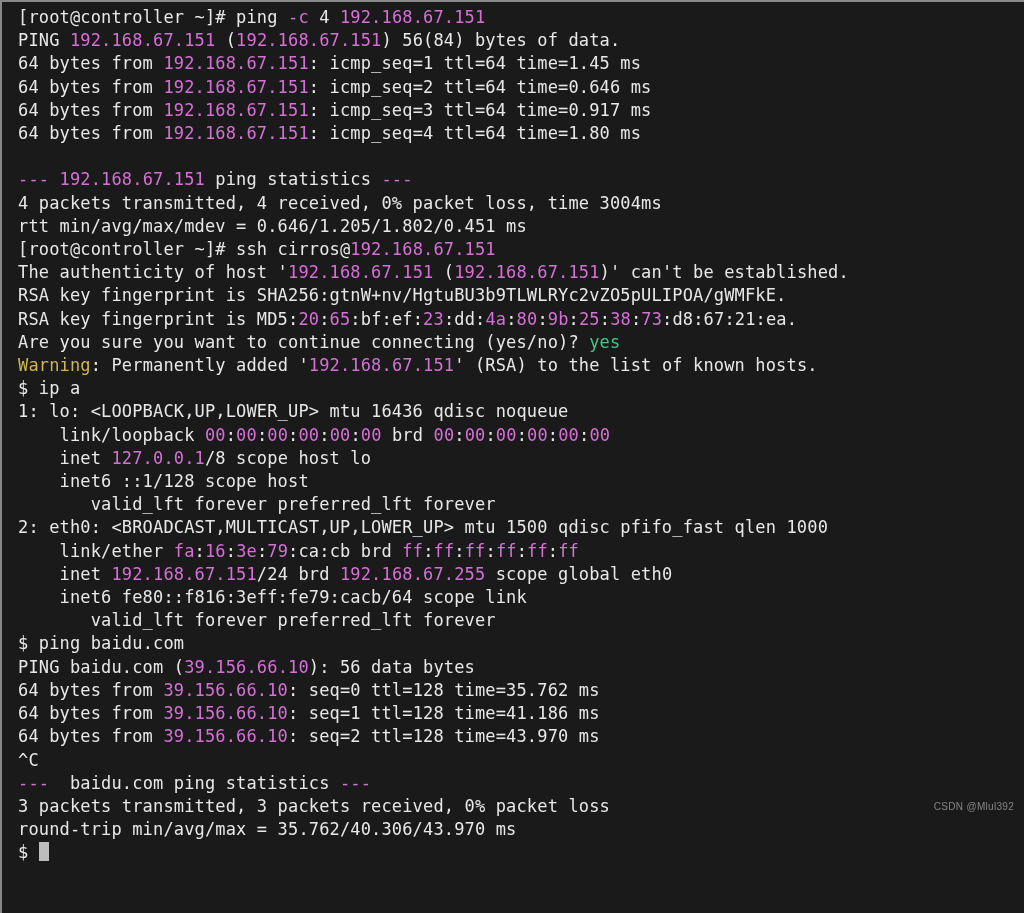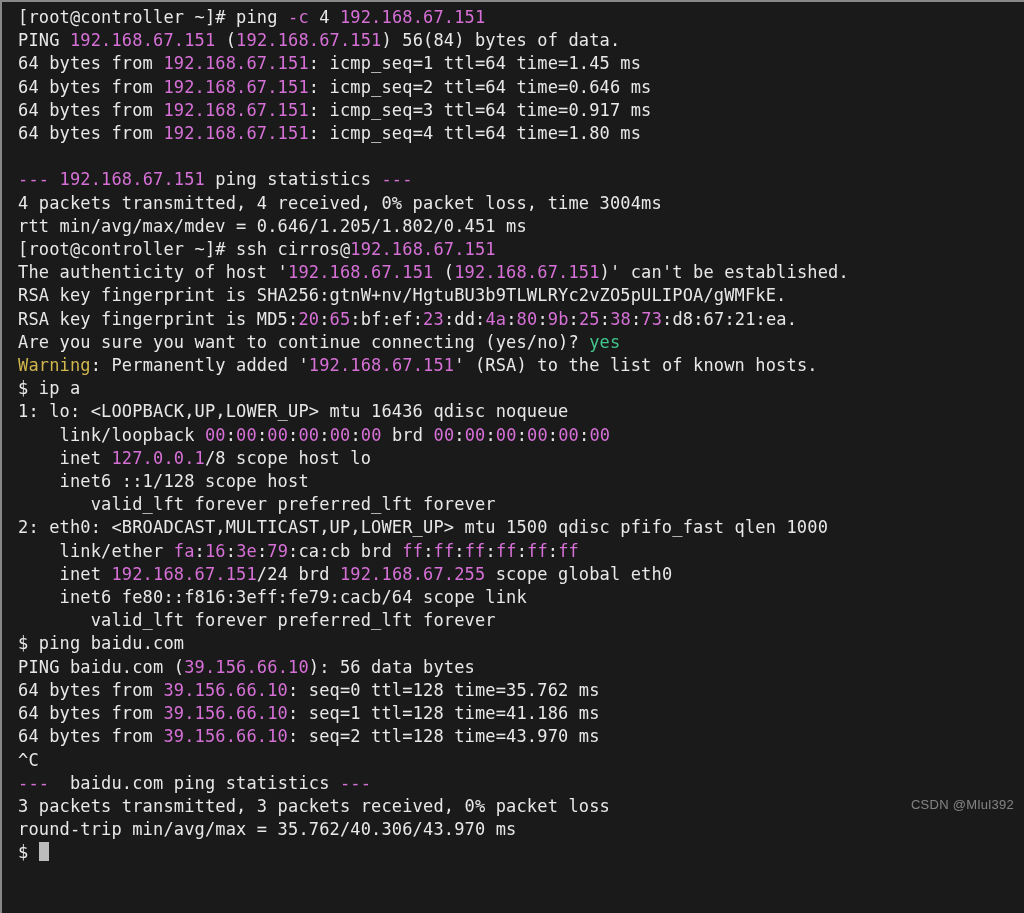--- a/index.html
+++ b/index.html
@@ -50,21 +50,21 @@
     width: 10px;
     height: 19px;
     background: #bcbcbc;
     vertical-align: -3px;
   }
   .watermark {
     position: absolute;
     right: 10px;
     bottom: 8px;
     font-family: sans-serif;
-    font-size: 13px;
+    font-size: 10px;
     color: rgba(255,255,255,0.45);
     letter-spacing: 0.3px;
   }
 </style>
 </head>
 <body>
 
 <div class="window">
   <div class="border-frame"></div>
 

